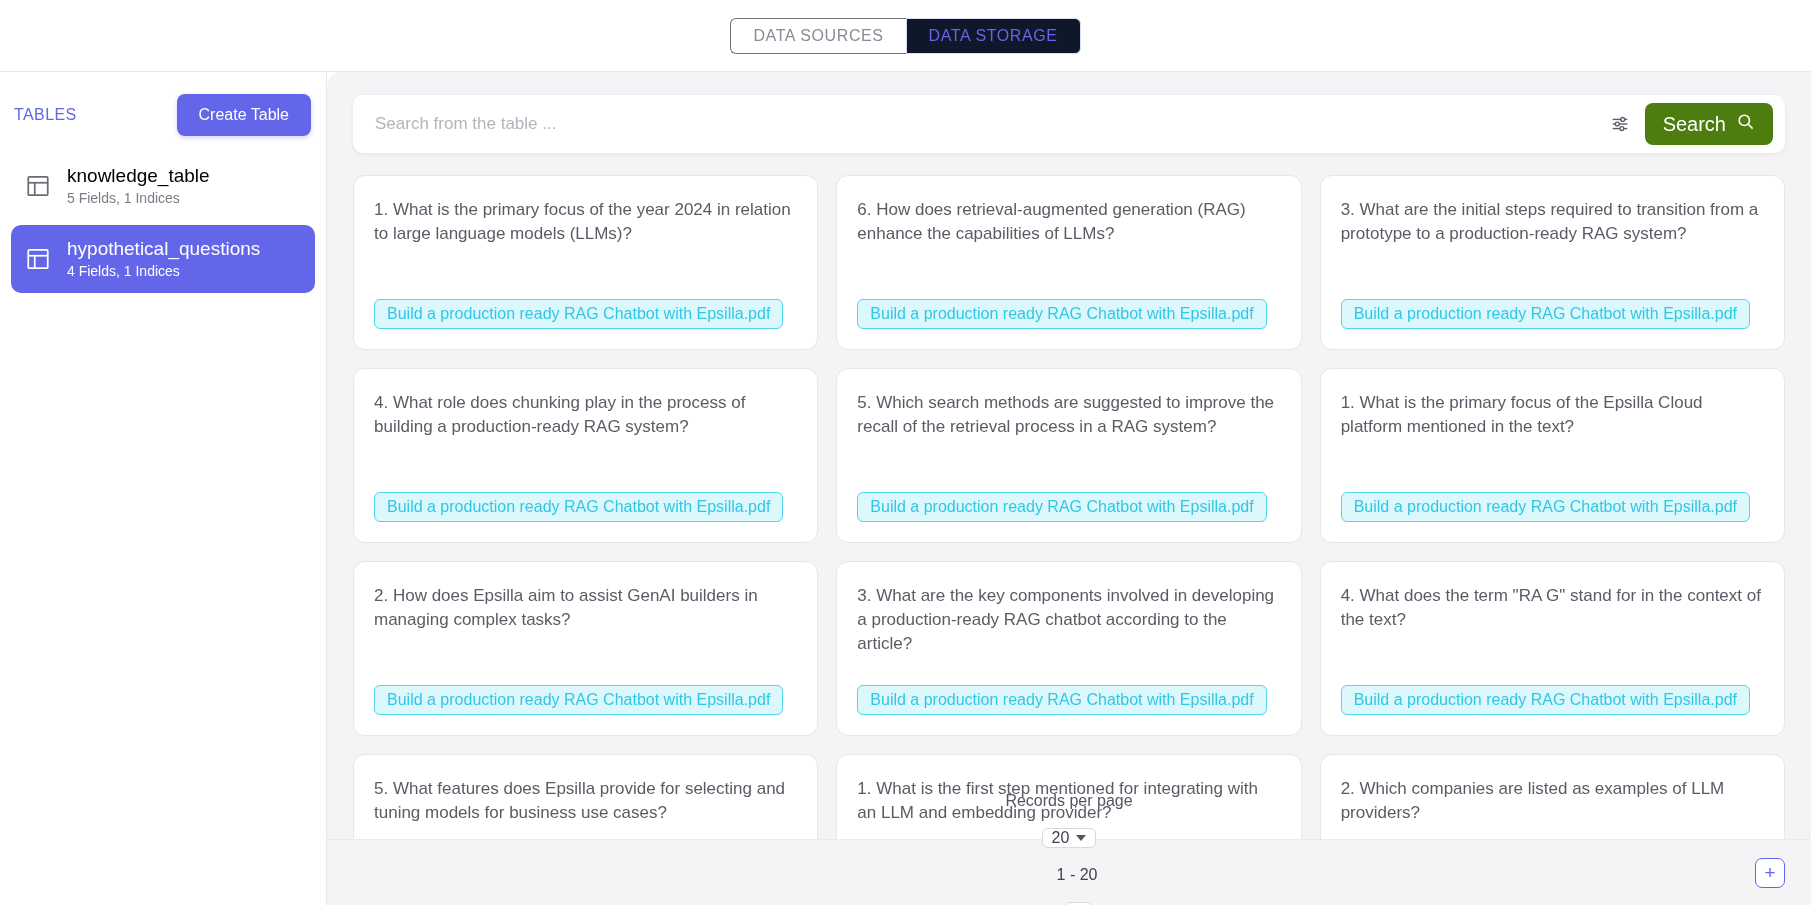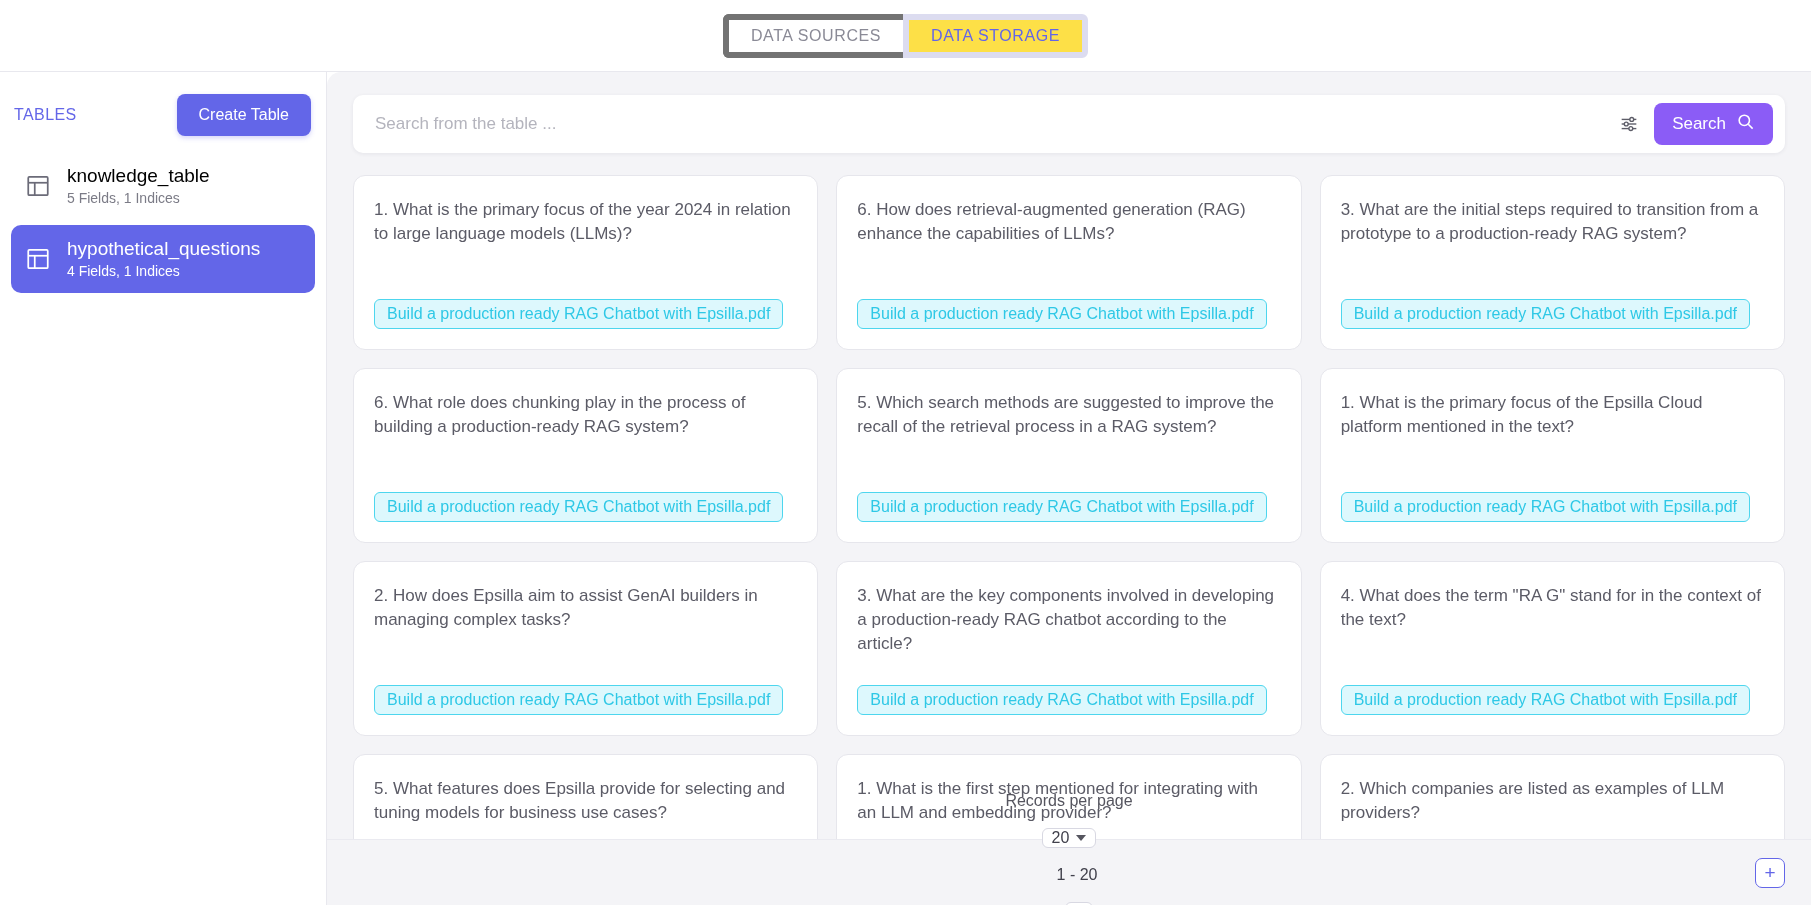--- a/index.html
+++ b/index.html
@@ -14,34 +14,34 @@
   .topbar {
     height: 72px;
     background: #ffffff;
     border-bottom: 1px solid #e8e8ee;
     display: flex;
     align-items: center;
     justify-content: center;
   }
   .tabgroup { display: flex; }
   .tab {
-    height: 44px;
+    height: 36px;
     padding: 0 22px;
     display: flex; align-items: center; justify-content: center;
     font-size: 16px;
     letter-spacing: .6px;
-    border: 6px solid #737373;
+    border: 1px solid #737373;
     background: #ffffff;
     color: #8a8a96;
     cursor: pointer;
     white-space: nowrap;
   }
   .tab:first-child { border-radius: 6px 0 0 6px; border-right: none; }
   .tab:last-child  { border-radius: 0 6px 6px 0; }
-  .tab.active { background: #fde047; color: #6366e8; border-color: #dcdcf0; }
+  .tab.active { background: #0f172a; color: #6366e8; border-color: #dcdcf0; }
 
   
   .body { display: flex; height: calc(905px - 72px); }
 
   
   .sidebar {
     width: 327px;
     background: #ffffff;
     border-right: 1px solid #e8e8ee;
     padding: 0 11px;
@@ -100,25 +100,25 @@
     flex: 1; border: none; outline: none;
     font-size: 17px; font-family: inherit;
     color: #41414c; background: transparent;
   }
   .search-input::placeholder { color: #b4b4bd; }
   .filter-btn {
     background: none; border: none; cursor: pointer;
     padding: 6px 14px; display: flex; align-items: center;
   }
   .search-btn {
-    background: #8b5cf6; color: #fff;
+    background: #4d7c0f; color: #fff;
     border: none; border-radius: 8px;
     height: 42px; padding: 0 18px;
     display: flex; align-items: center; gap: 10px;
-    font-size: 17px; font-family: inherit;
+    font-size: 20px; font-family: inherit;
     cursor: pointer;
   }
 
   
   .grid-scroll {
     flex: 1;
     overflow: hidden;
     padding: 22px 26px 0 26px;
   }
   .grid {
@@ -282,21 +282,21 @@
         </div>
         <div class="card">
           <div class="card-text">6. How does retrieval-augmented generation (RAG) enhance the capabilities of LLMs?</div>
           <div class="chip">Build a production ready RAG Chatbot with Epsilla.pdf</div>
         </div>
         <div class="card">
           <div class="card-text">3. What are the initial steps required to transition from a prototype to a production-ready RAG system?</div>
           <div class="chip">Build a production ready RAG Chatbot with Epsilla.pdf</div>
         </div>
         <div class="card">
-          <div class="card-text">6. What role does chunking play in the process of building a production-ready RAG system?</div>
+          <div class="card-text">4. What role does chunking play in the process of building a production-ready RAG system?</div>
           <div class="chip">Build a production ready RAG Chatbot with Epsilla.pdf</div>
         </div>
         <div class="card">
           <div class="card-text">5. Which search methods are suggested to improve the recall of the retrieval process in a RAG system?</div>
           <div class="chip">Build a production ready RAG Chatbot with Epsilla.pdf</div>
         </div>
         <div class="card">
           <div class="card-text">1. What is the primary focus of the Epsilla Cloud platform mentioned in the text?</div>
           <div class="chip">Build a production ready RAG Chatbot with Epsilla.pdf</div>
         </div>

